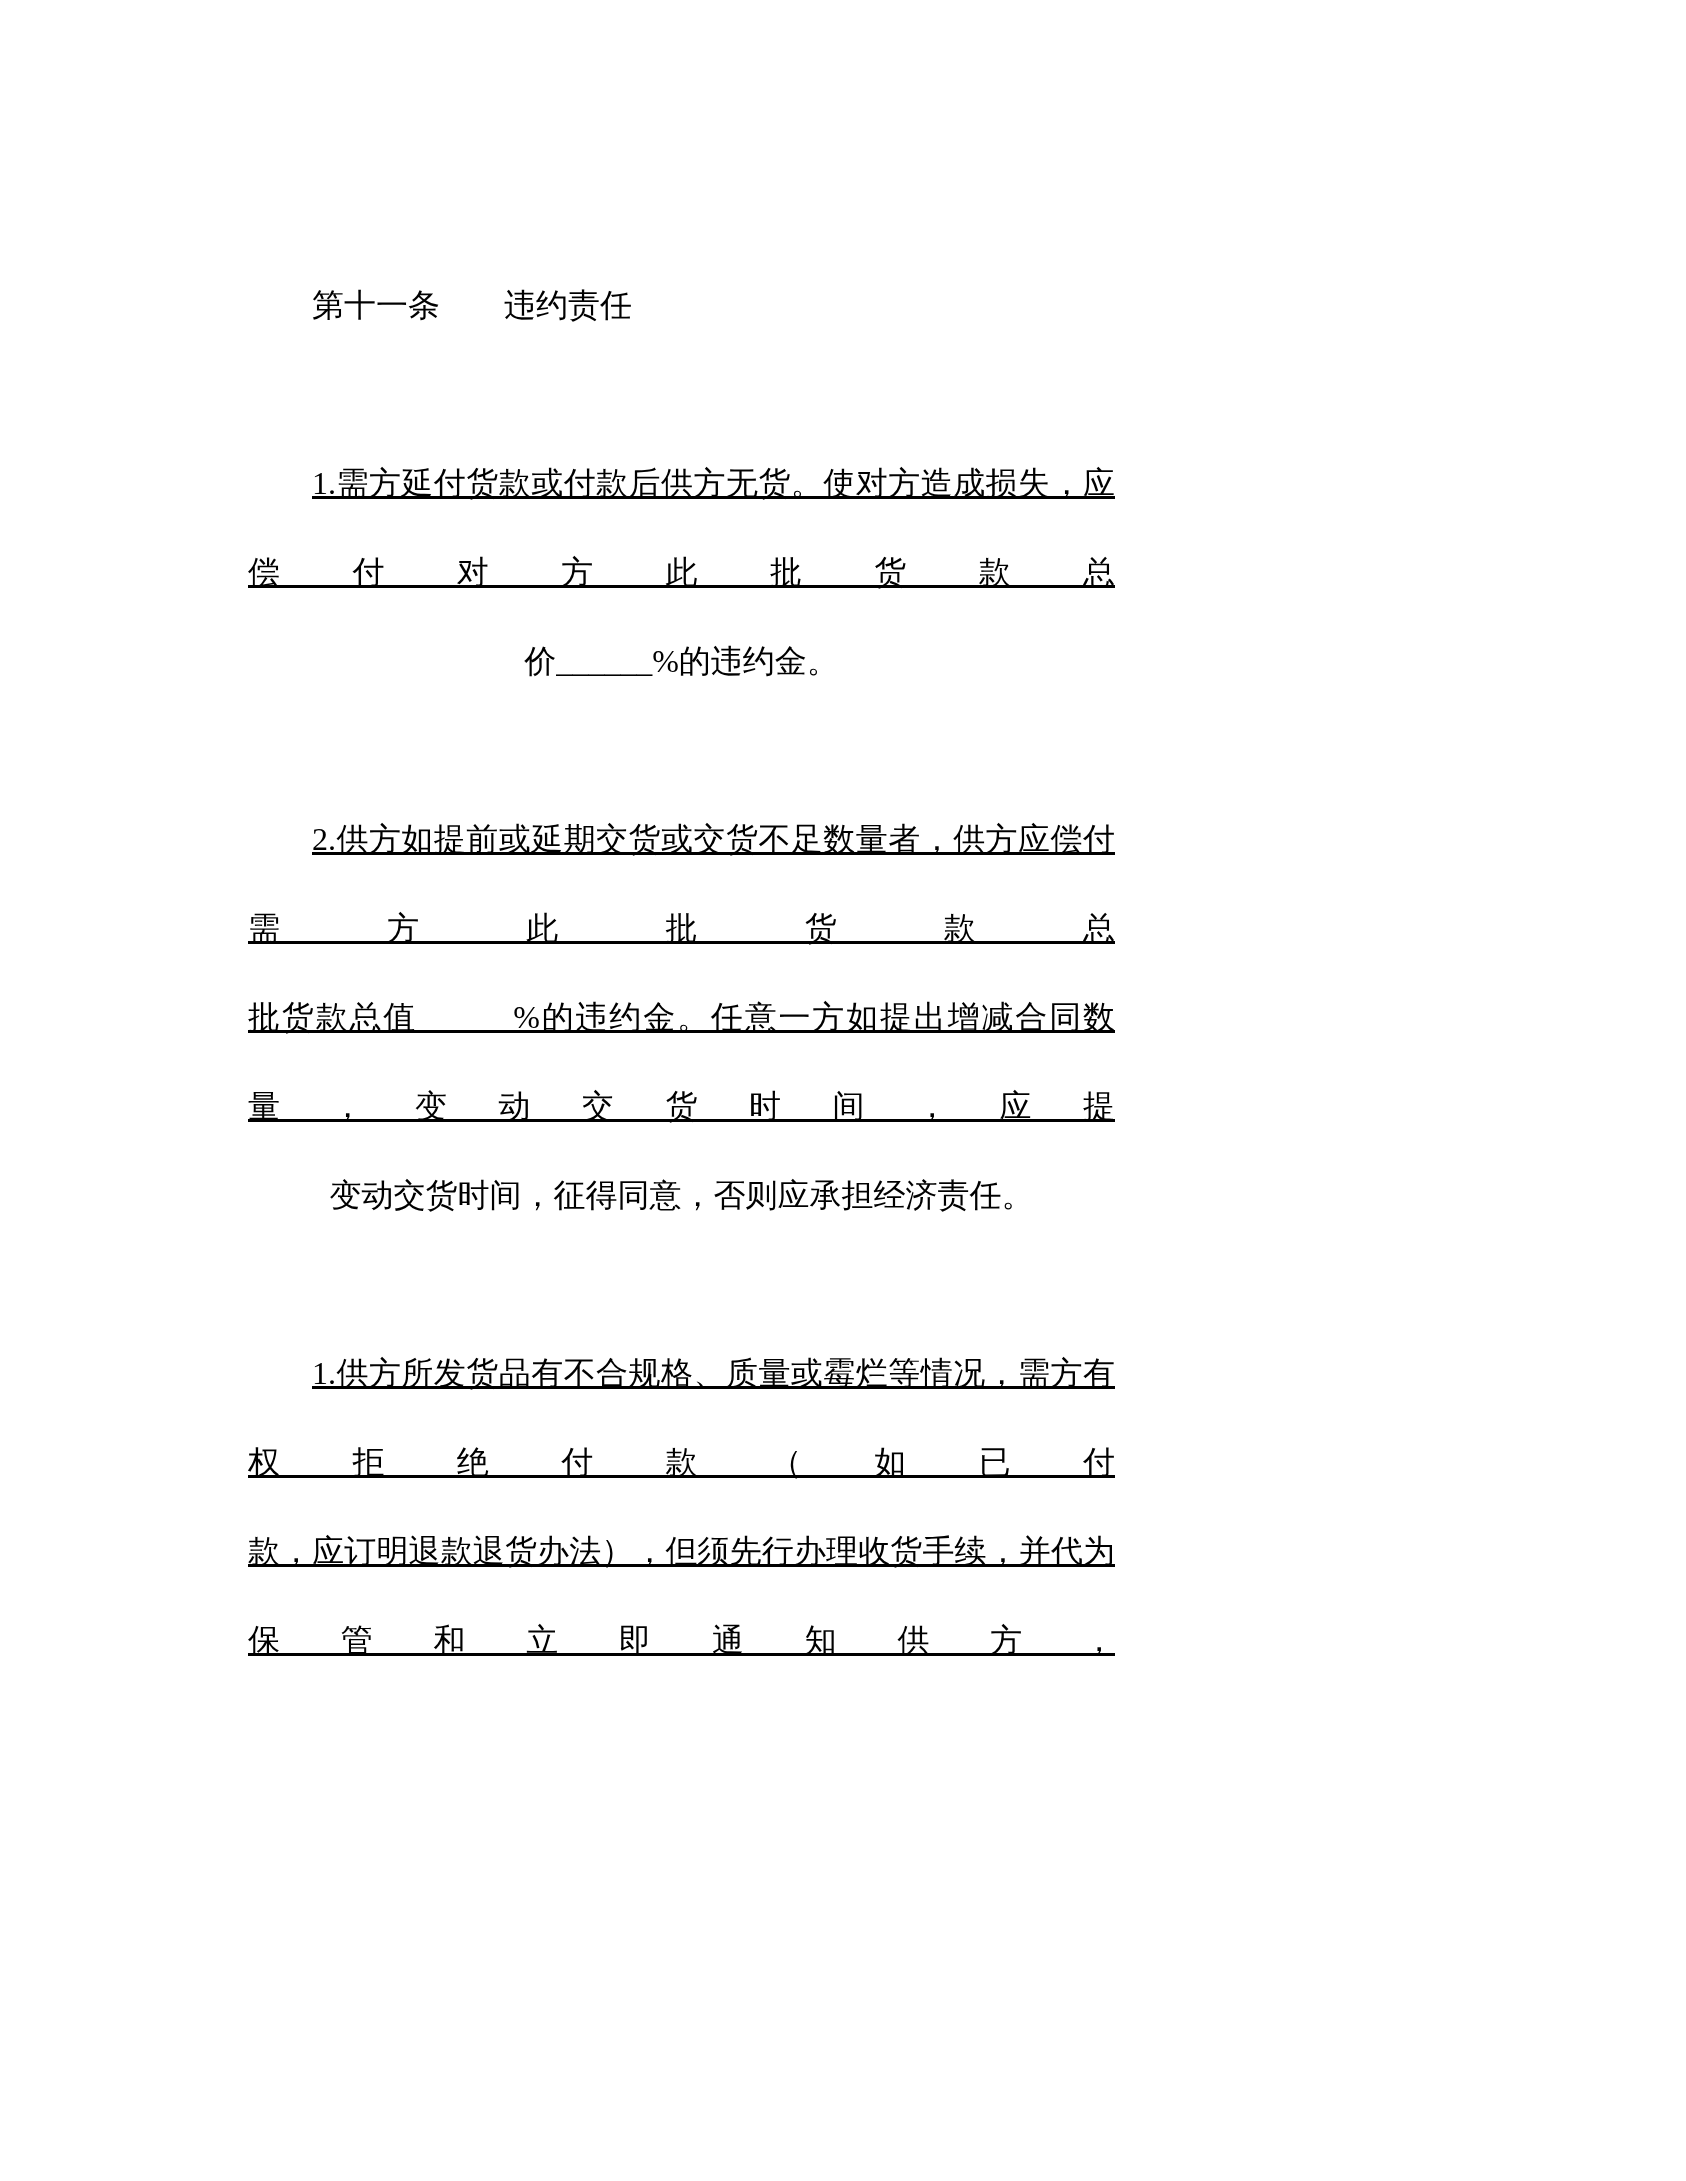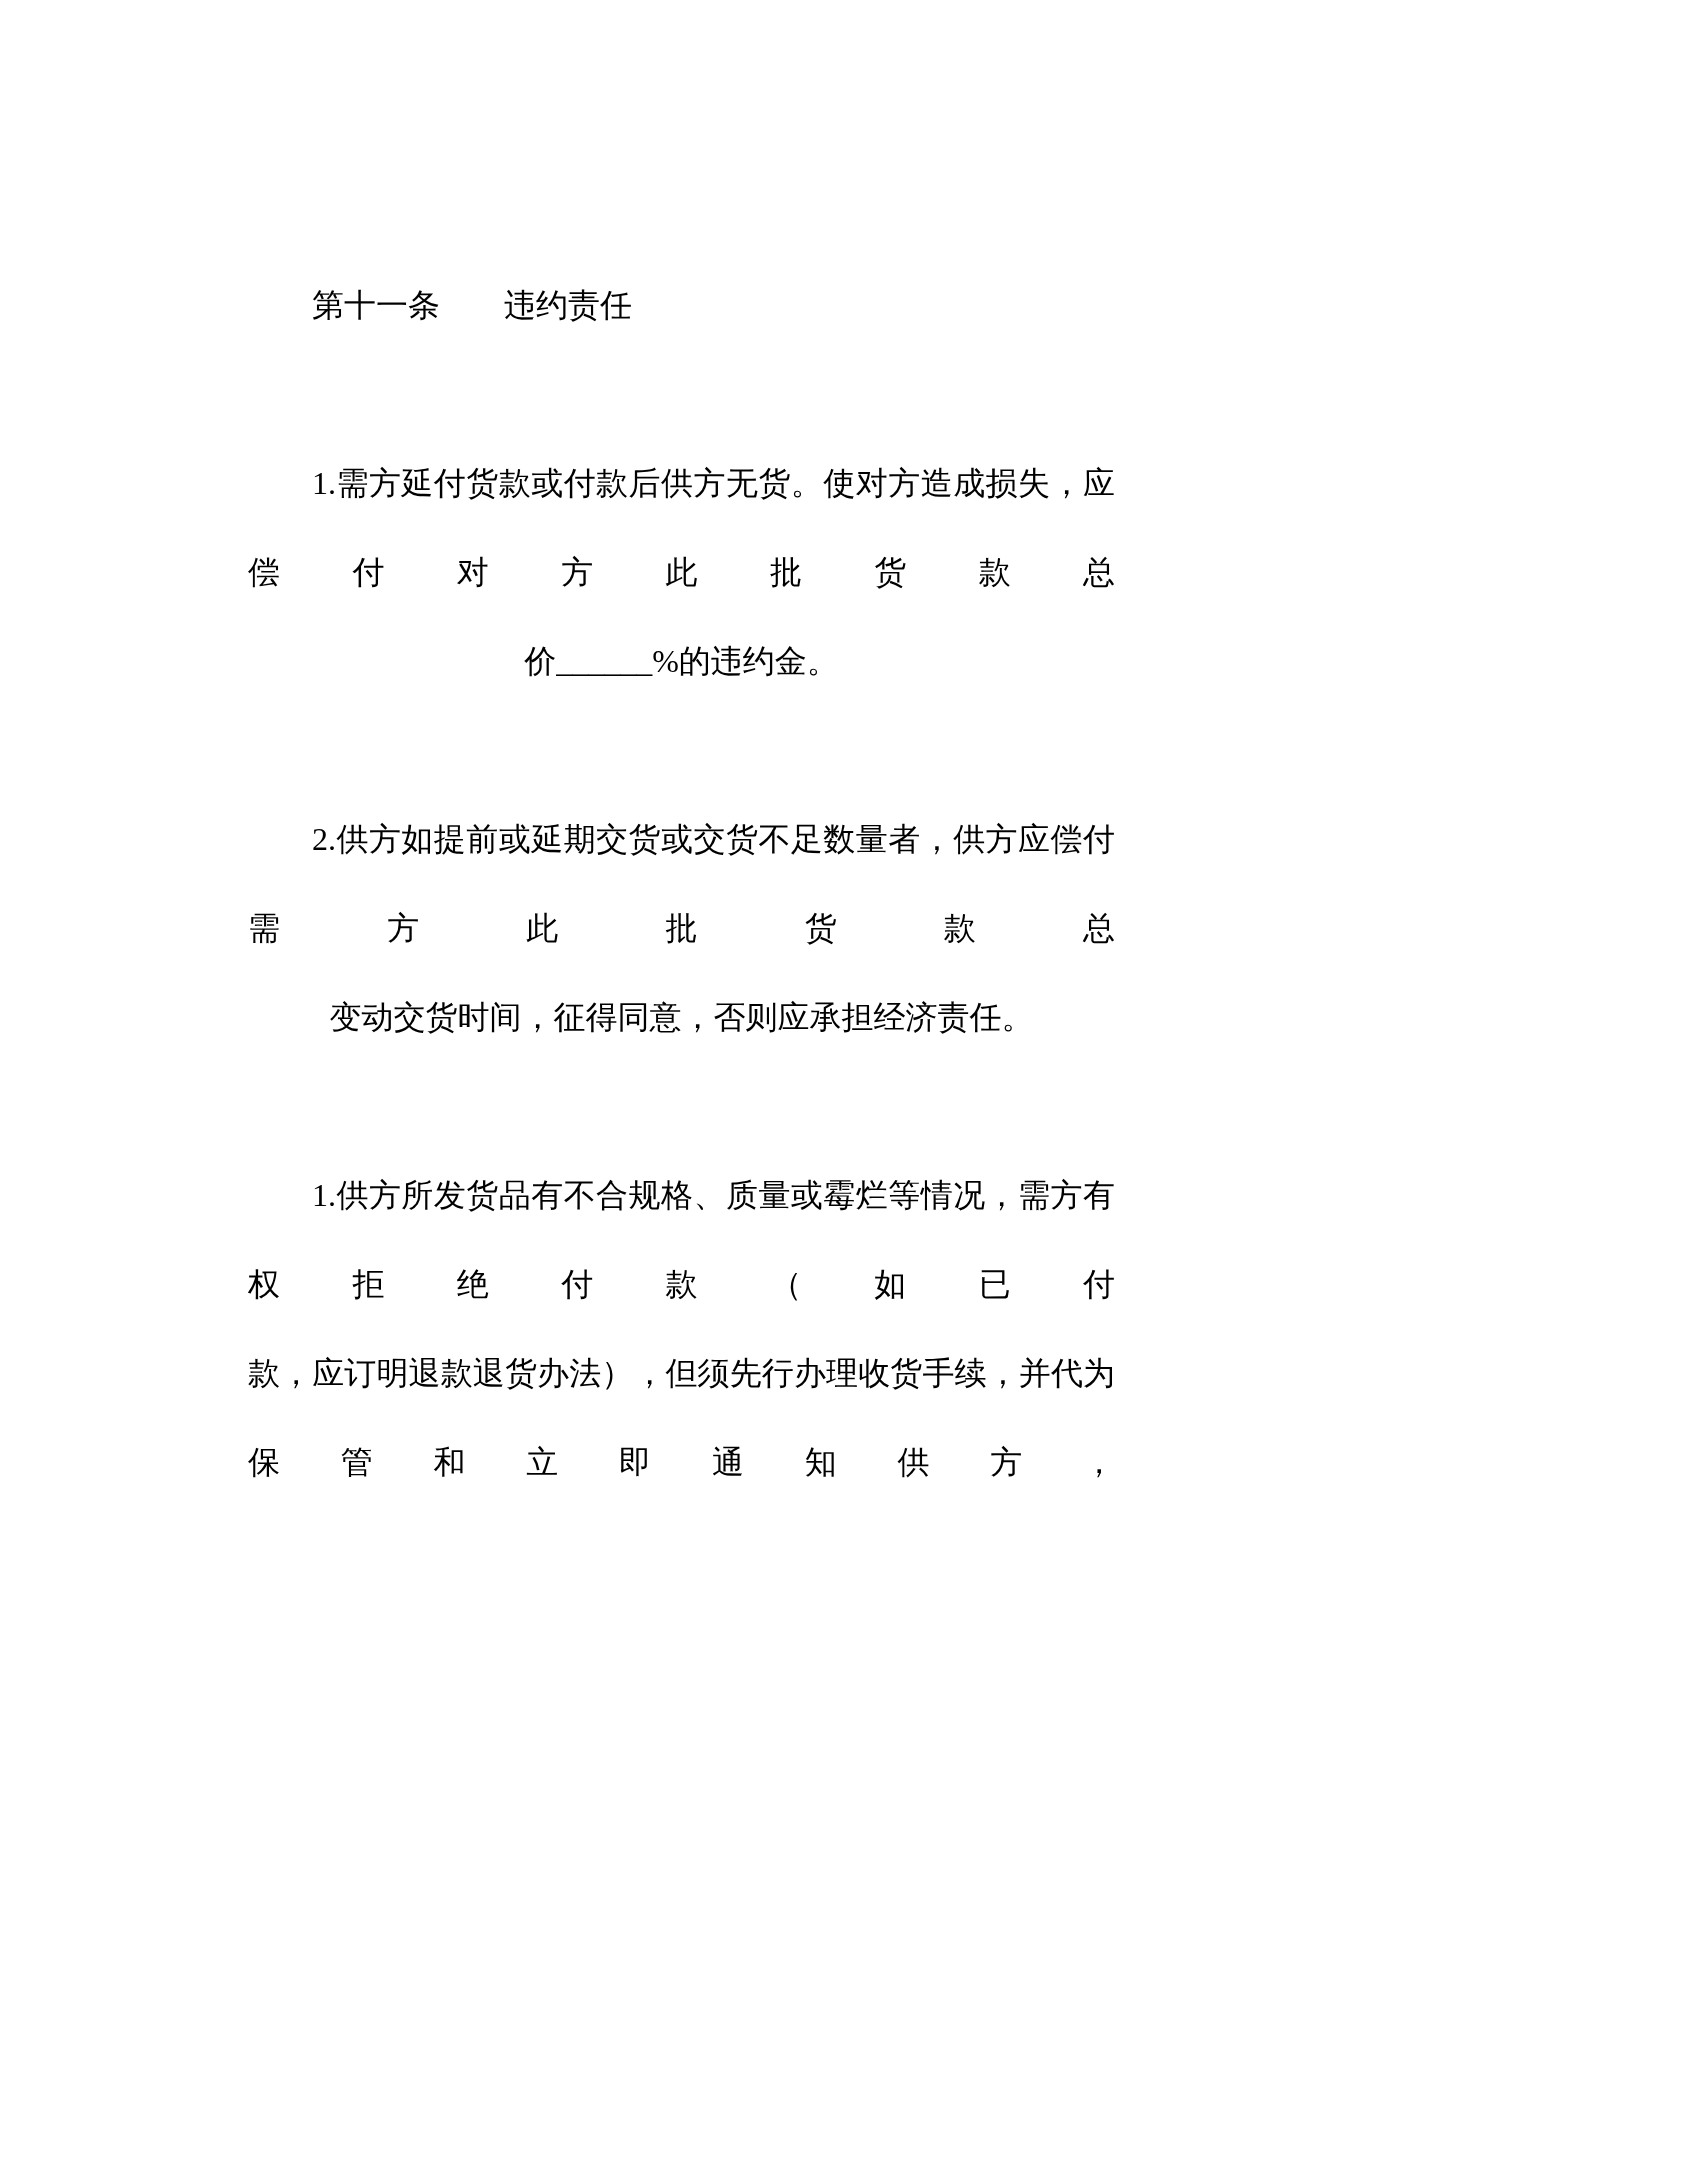--- a/index.html
+++ b/index.html
@@ -33,36 +33,38 @@
     text-align: center;
   }
   .line.first {
     text-indent: 2em;
   }
   
   .line.jl {
     text-align: justify;
     text-align-last: justify;
     white-space: normal;
+    text-decoration: underline;
   }
 </style>
 </head>
 <body>
 
 <div class="page">
 
   <div class="heading">第十一条　　违约责任</div>
 
   <div class="para">
     <div class="line first jl">1.需方延付货款或付款后供方无货。使对方造成损失，应偿付对方此批货款总</div>
     <div class="line">价______%的违约金。</div>
   </div>
 
   <div class="para">
     <div class="line first jl">2.供方如提前或延期交货或交货不足数量者，供方应偿付需方此批货款总</div>
+    <div class="line jl">批货款总值______%的违约金。任意一方如提出增减合同数量，变动交货时间，应提</div>
     <div class="line">变动交货时间，征得同意，否则应承担经济责任。</div>
   </div>
 
   <div class="para">
     <div class="line first jl">1.供方所发货品有不合规格、质量或霉烂等情况，需方有权拒绝付款（如已付</div>
     <div class="line jl">款，应订明退款退货办法），但须先行办理收货手续，并代为保管和立即通知供方，</div>
   </div>
 
 
 </div>

